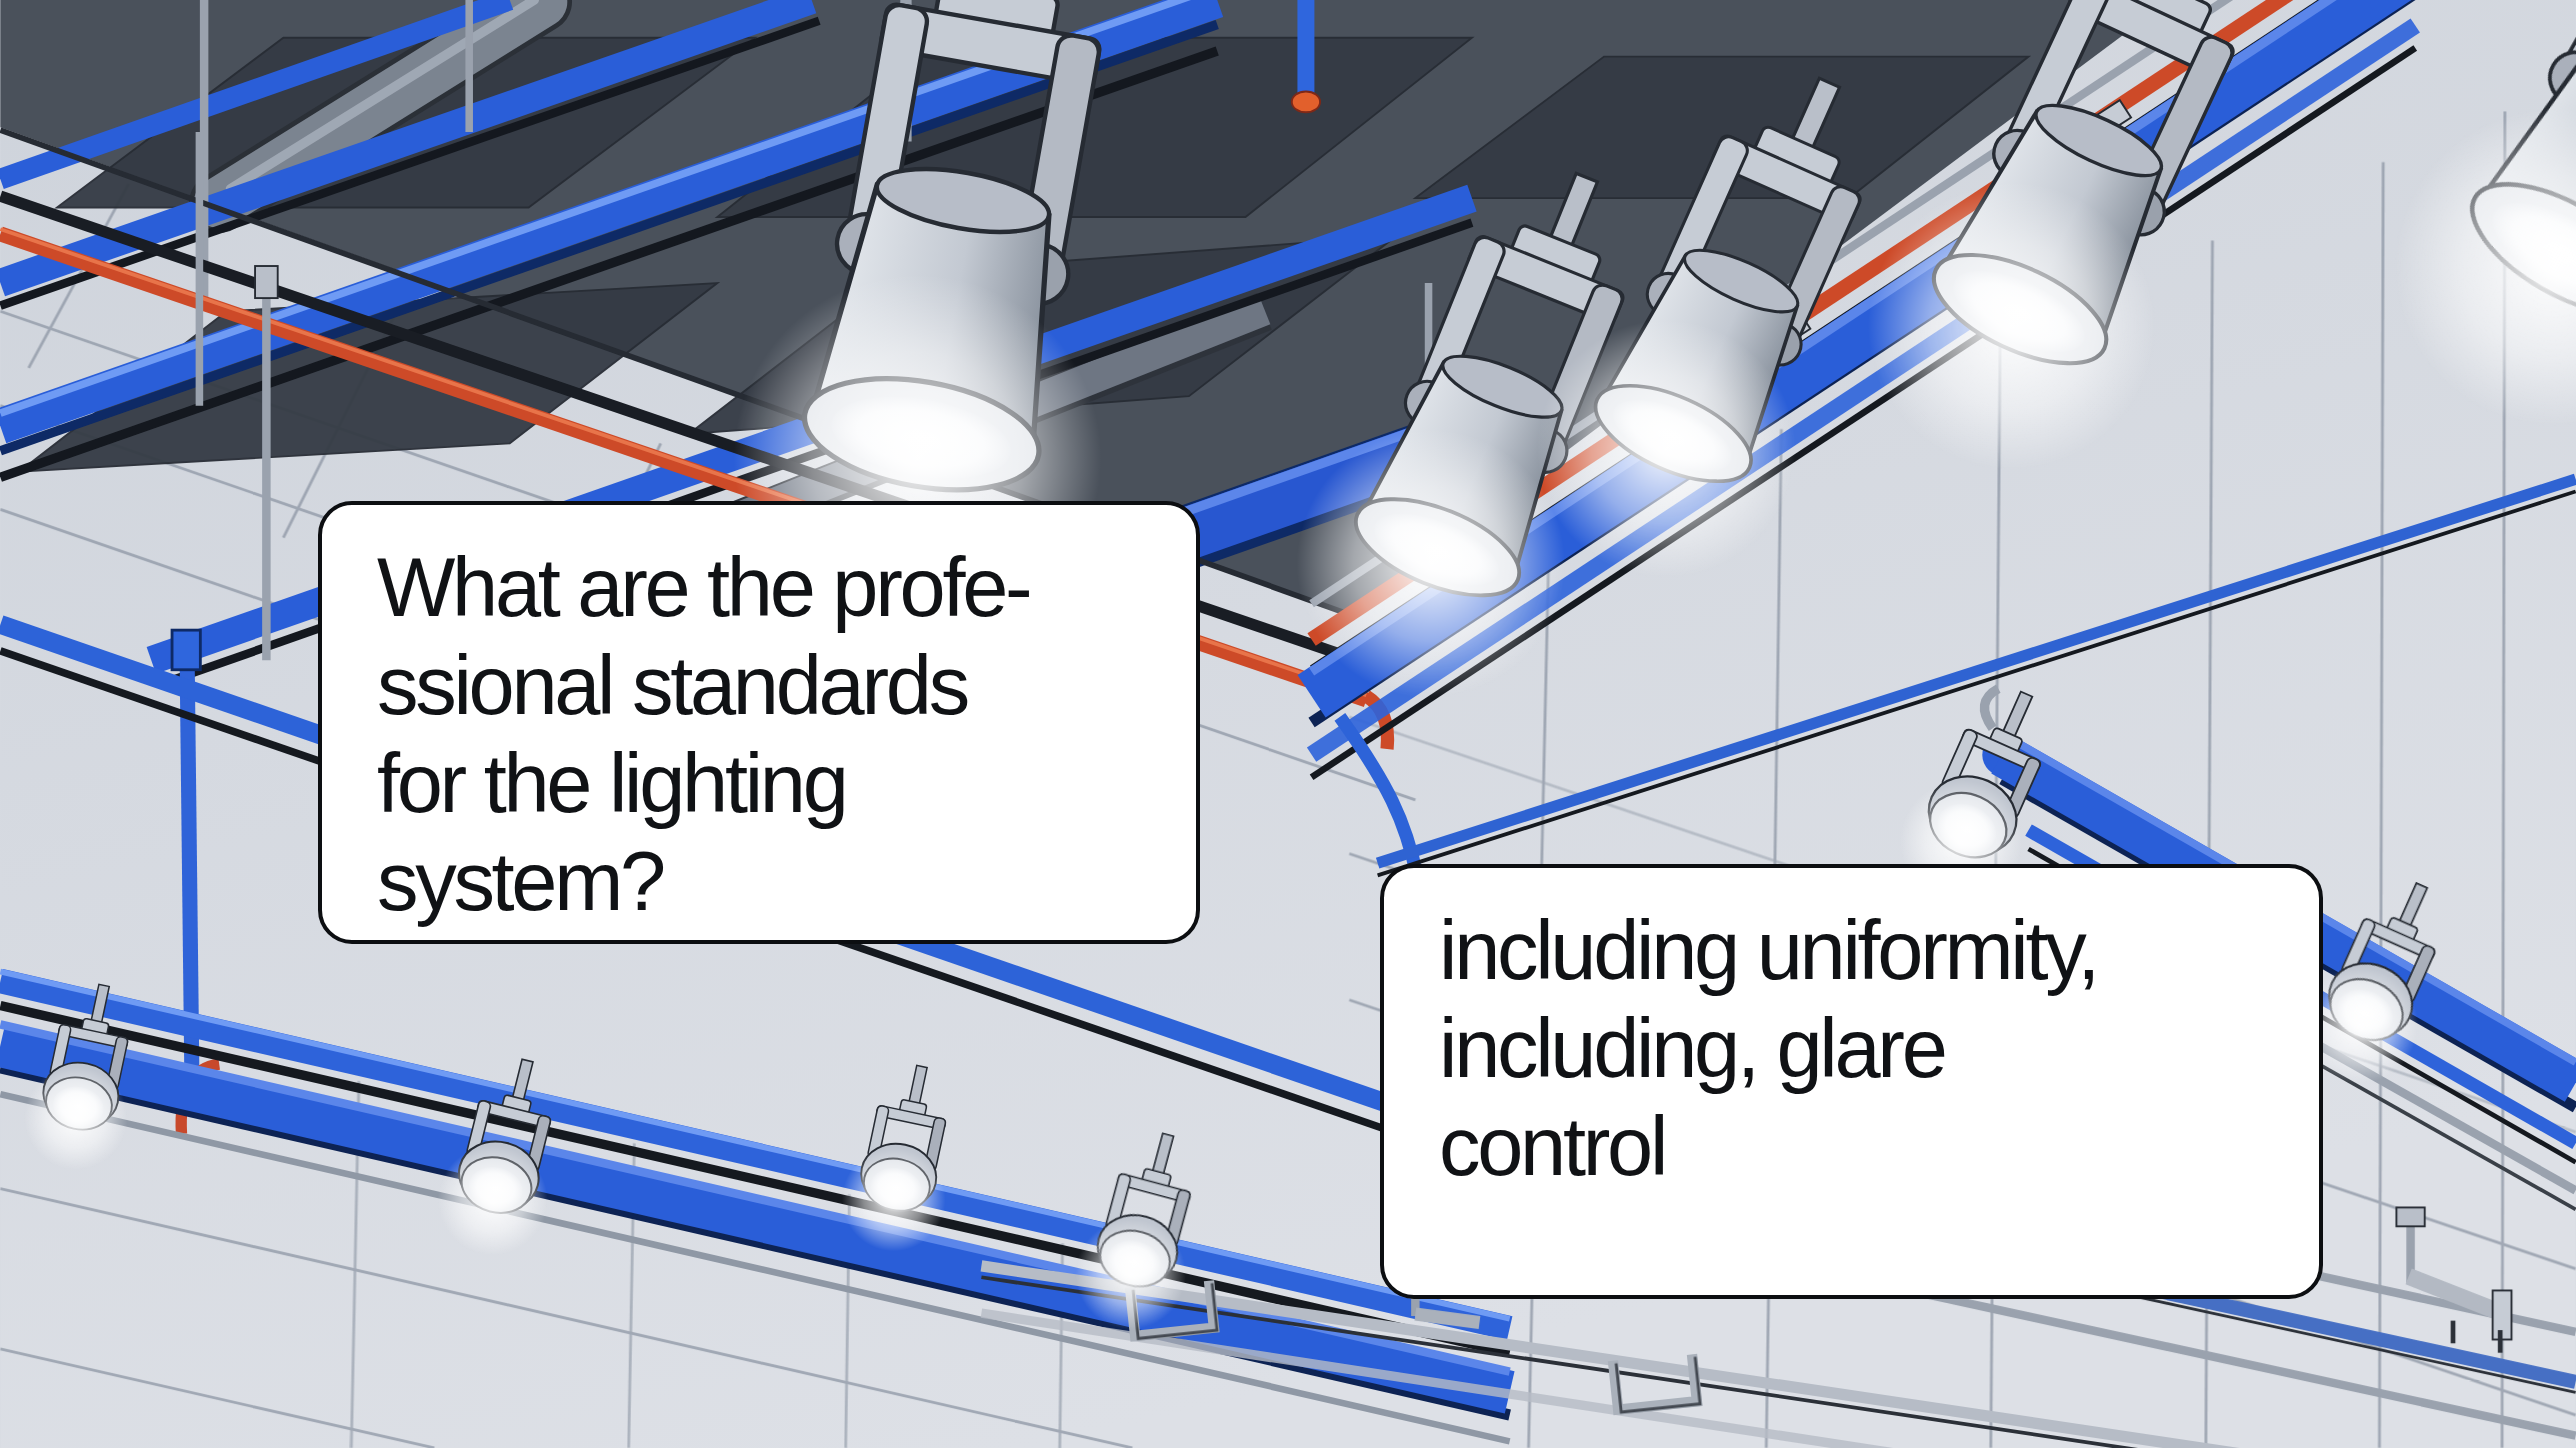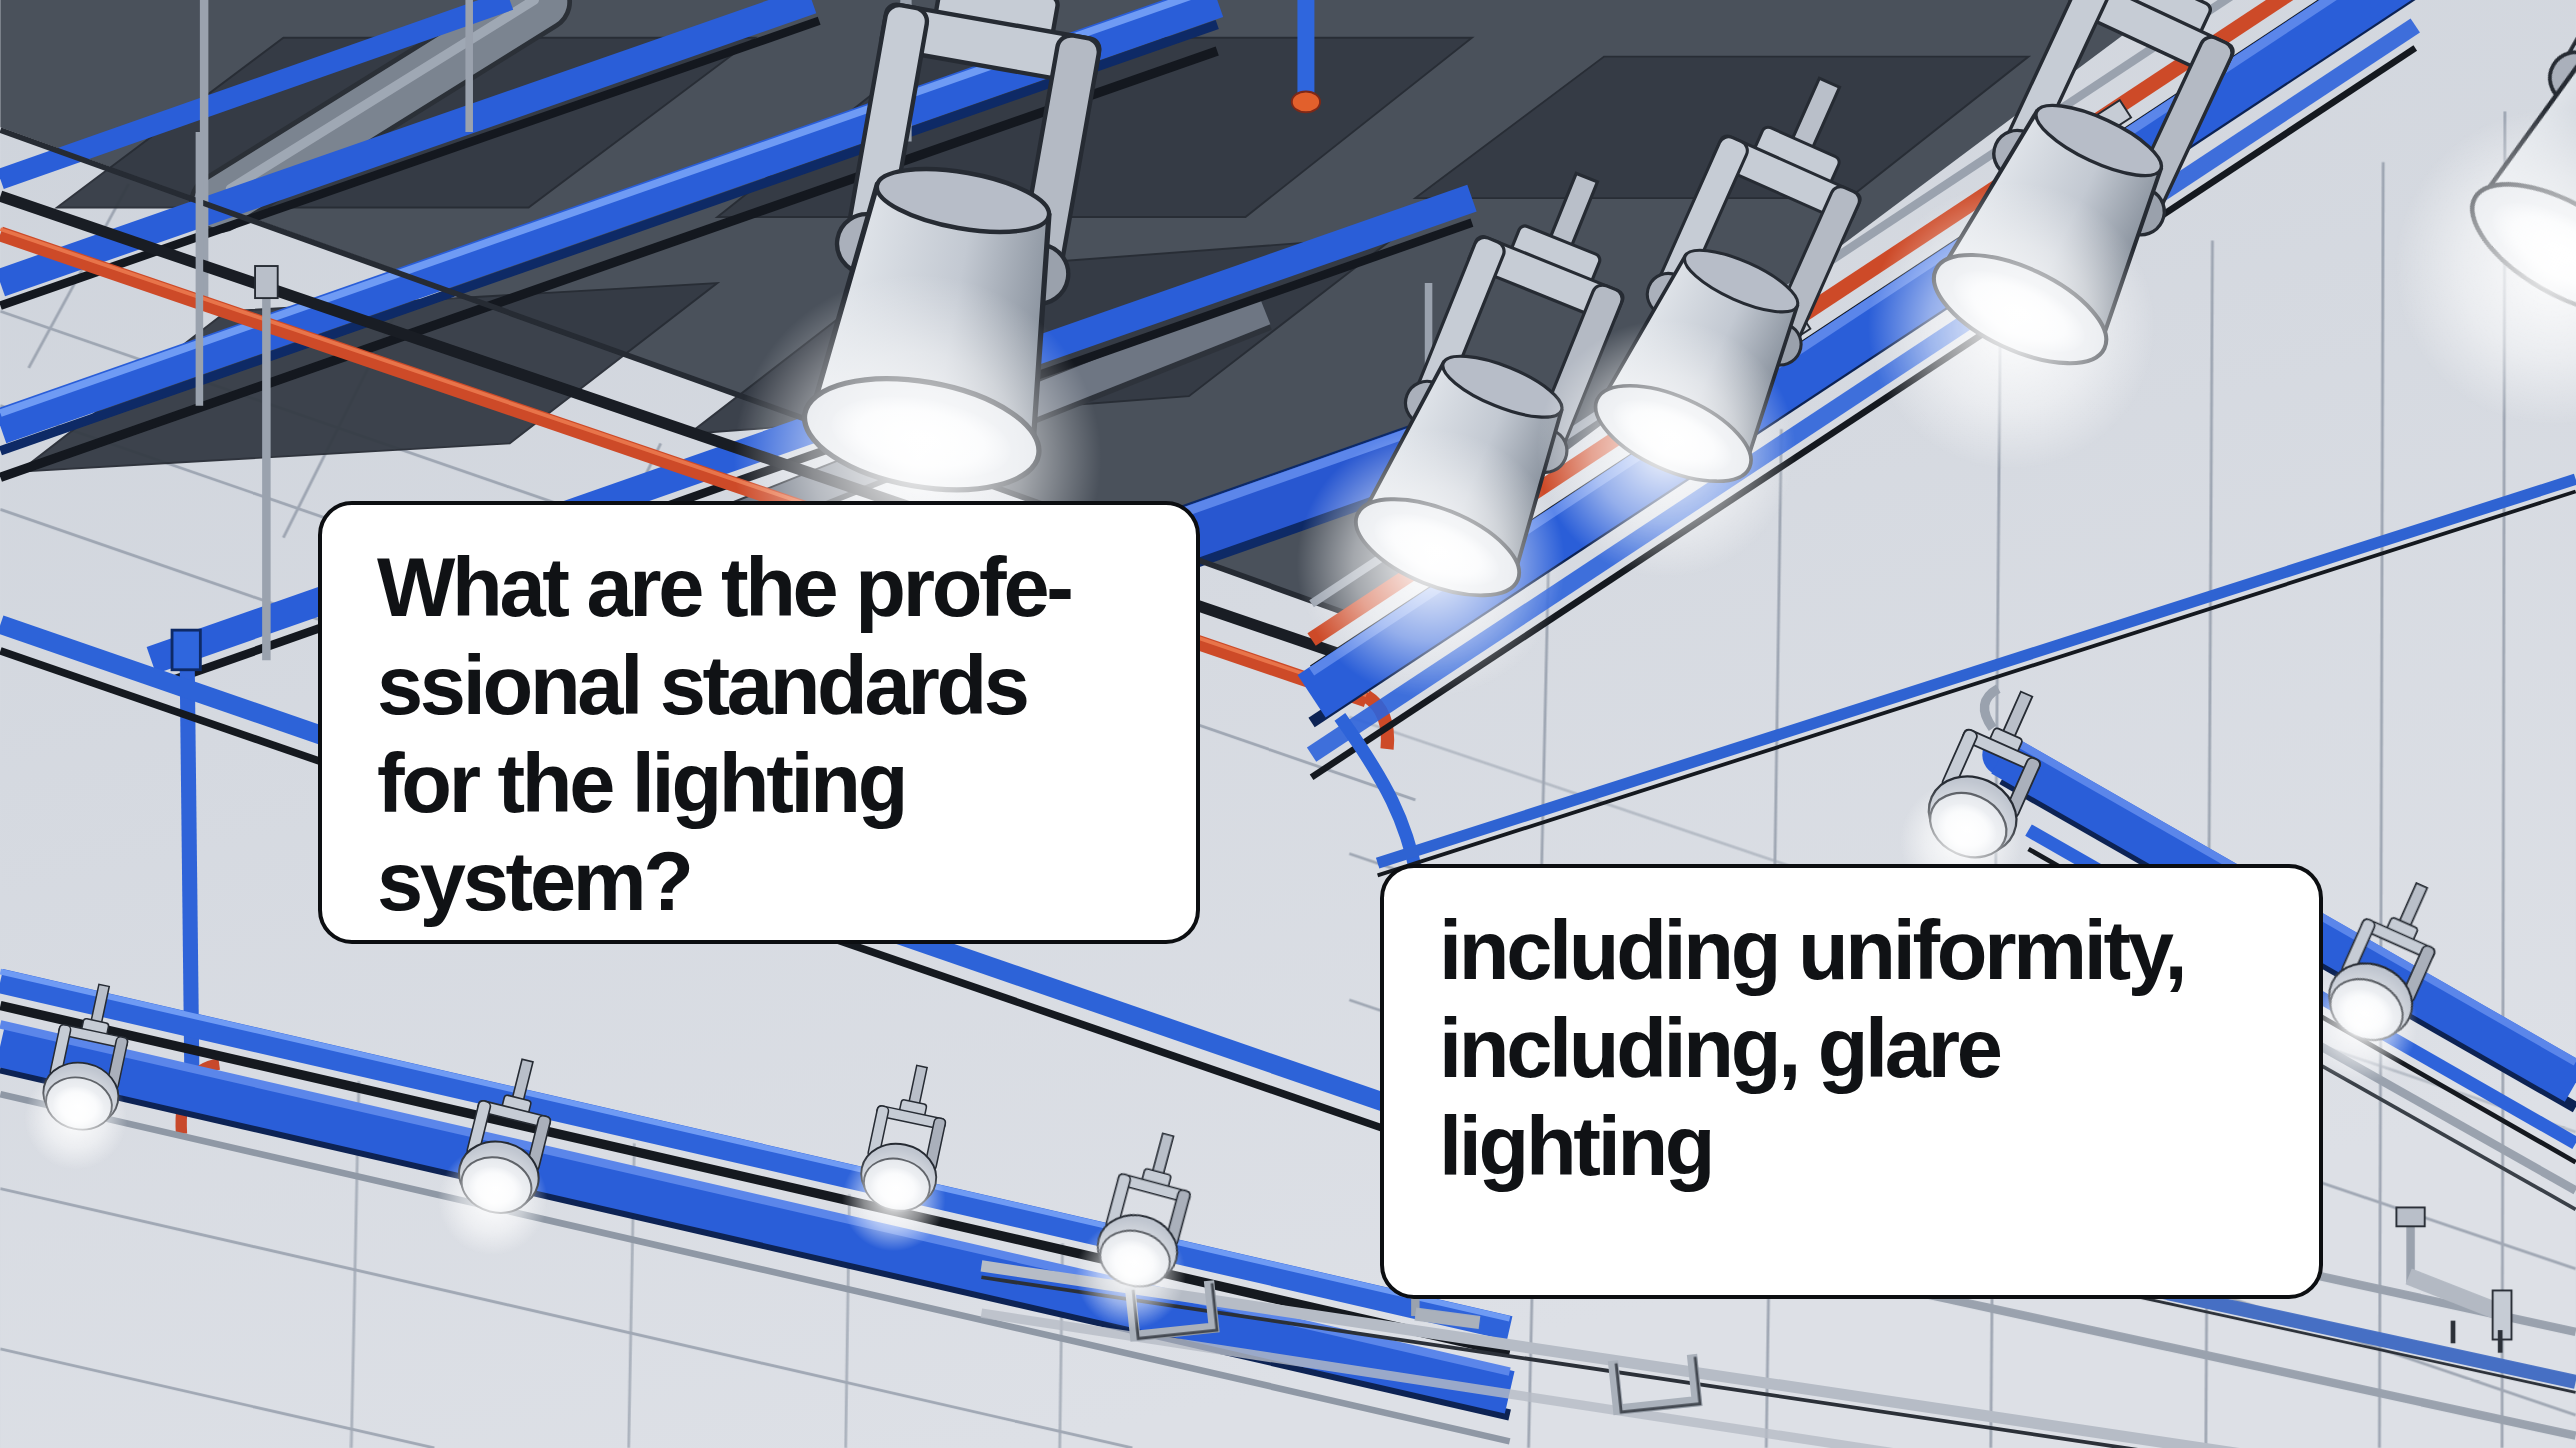--- a/index.html
+++ b/index.html
@@ -1,21 +1,21 @@
 <!DOCTYPE html>
 <html style="font-size:15px"><head>
 <meta charset="utf-8">
 <style>
   html,body{margin:0;padding:0;background:#d6dae1;}
   .stage{position:relative;width:2576px;height:1448px;overflow:hidden;
          font-family:"Liberation Sans", sans-serif;}
   .stage svg{position:absolute;left:0;top:0;width:2576px;height:1448px;display:block;}
   .bubble{position:absolute;box-sizing:border-box;background:#ffffff;
           border:4.7px solid #0c0e11;border-radius:34px;
-          color:#101215;font-weight:700;font-size:83px;line-height:1.18;
+          color:#101215;font-weight:400;font-size:83px;line-height:1.18;
           letter-spacing:-3.3px;padding:34px 43px 0 55px;white-space:nowrap;}
   .bubble--question{left:318px;top:501px;width:882px;height:443px;}
   .bubble--answer{left:1380px;top:864px;width:943px;height:435px;}
 </style>
 </head>
 <body>
 
 <div class="stage">
 
 <svg viewBox="0 0 2730 1535" aria-hidden="true">
@@ -241,17 +241,17 @@
   <div class="bubble bubble--question">
     <div>What are the profe-</div>
     <div>ssional standards</div>
     <div>for the lighting</div>
     <div>system?</div>
   </div>
 
   <div class="bubble bubble--answer">
     <div>including uniformity,</div>
     <div>including, glare</div>
-    <div>lighting</div>
+    <div>control</div>
   </div>
 
 </div>
 
 
 </body></html>

